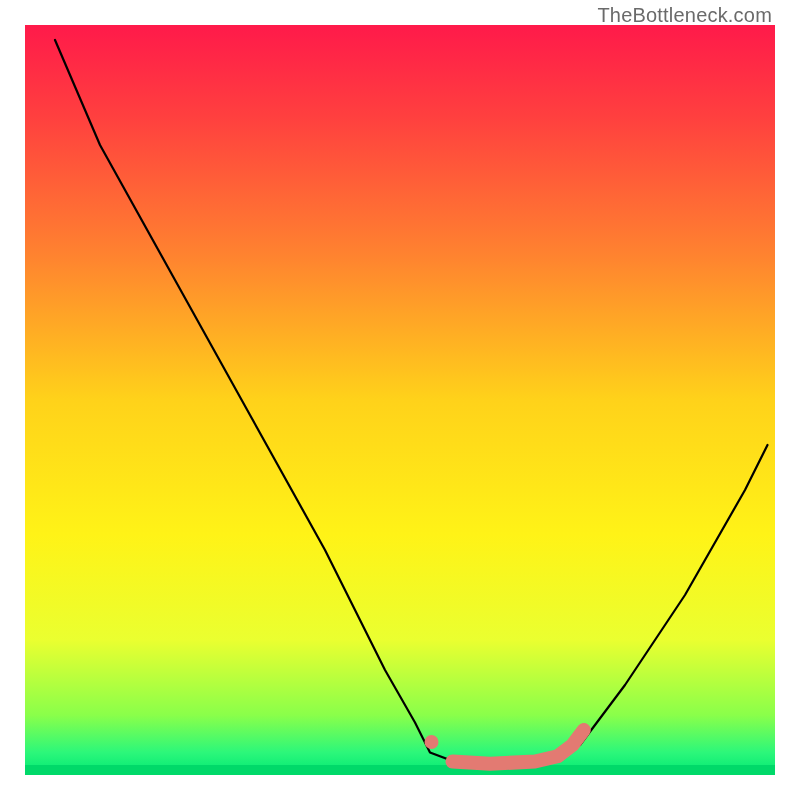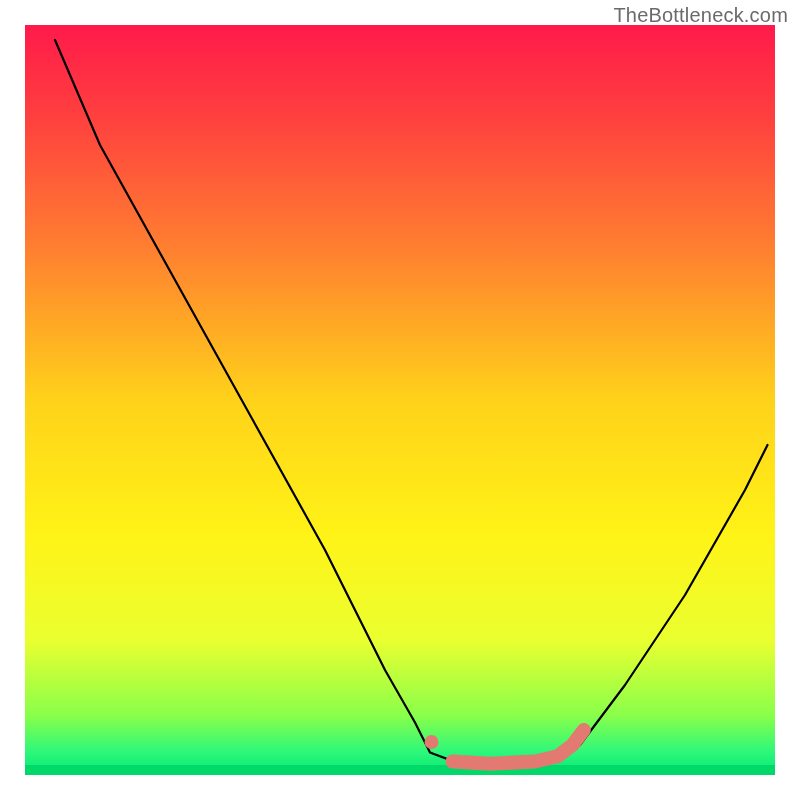--- a/index.html
+++ b/index.html
@@ -14,21 +14,21 @@
     width: 800px;
     height: 800px;
     position: relative;
   }
   svg {
     display: block;
   }
   .attribution {
     position: absolute;
     top: 4px;
-    right: 12px;
+    right: 28px;
     color: #6a6a6a;
     font-size: 20px;
     font-weight: 500;
     letter-spacing: 0.2px;
   }
 </style>
 </head>
 <body>
 
 <div class="chart-container">

